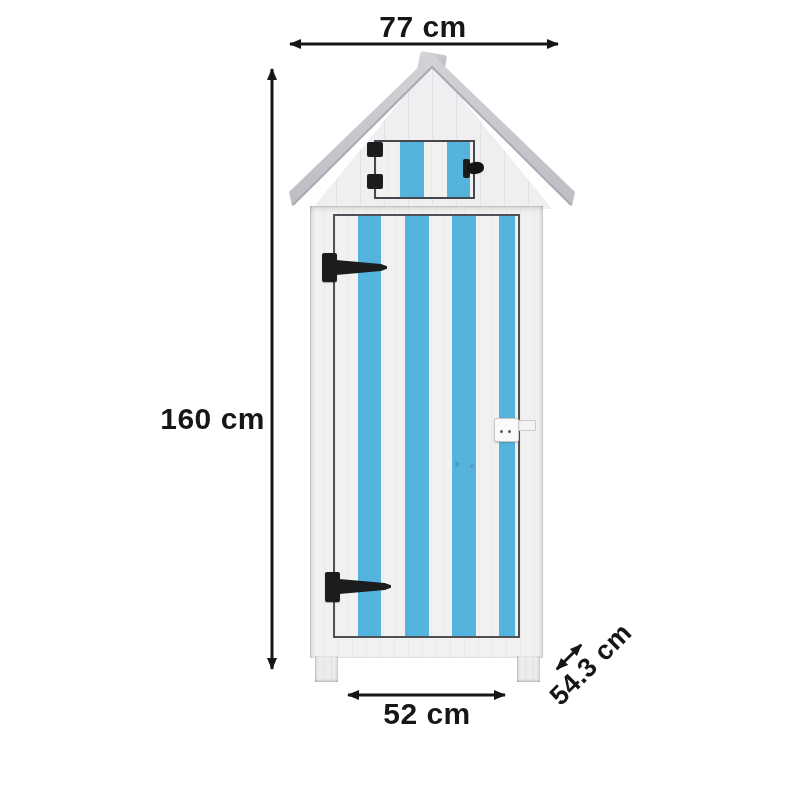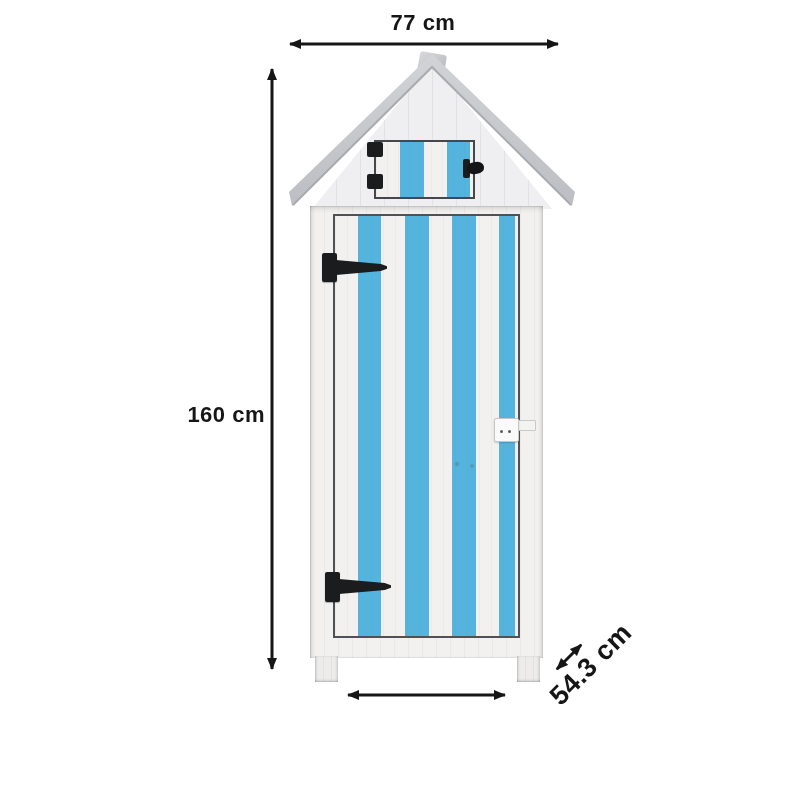--- a/index.html
+++ b/index.html
@@ -88,21 +88,21 @@
     left:494px;top:418px;width:23px;height:22px;background:#fafafa;
     border:1px solid #c6c6c4;border-radius:2px;box-shadow:0 1px 2px rgba(0,0,0,0.18);
   }
   .latch-arm{
     left:515px;top:420px;width:19px;height:9px;background:#f3f3f1;
     border:1px solid #c9c9c7;border-radius:1px;
   }
   .latch-dot{width:3px;height:3px;border-radius:50%;background:#5a5a5a;}
   
   .dim-label{
-    color:var(--annotation-black);font-weight:600;font-size:22px;
+    color:var(--annotation-black);font-weight:600;font-size:30px;
     text-align:center;letter-spacing:0.5px;line-height:1;
   }
   .dim-width{left:348px;top:12px;width:150px;}
   .dim-height{left:140px;top:404px;width:125px;text-align:right;}
   .dim-door-width{left:352px;top:699px;width:150px;}
   .dim-depth{left:531px;top:651px;width:120px;font-size:27px;transform:rotate(-45deg);}
   svg.overlay{left:0;top:0;pointer-events:none;}
 </style>
 </head>
 <body>
@@ -153,14 +153,15 @@
 
     <line x1="272" y1="69" x2="272" y2="669" stroke="#161616" stroke-width="3" marker-start="url(#ah)" marker-end="url(#ah)"></line>
 
     <line x1="348" y1="695" x2="505" y2="695" stroke="#161616" stroke-width="3" marker-start="url(#ah)" marker-end="url(#ah)"></line>
 
     <line x1="556.8" y1="669.2" x2="581.2" y2="644.8" stroke="#161616" stroke-width="3" marker-start="url(#ah)" marker-end="url(#ah)"></line>
   </svg>
 
   <div class="abs dim-label dim-width">77 cm</div>
   <div class="abs dim-label dim-height">160 cm</div>
+  <div class="abs dim-label dim-door-width">52 cm</div>
   <div class="abs dim-label dim-depth">54.3 cm</div>
 </div>
 
 </body></html>

